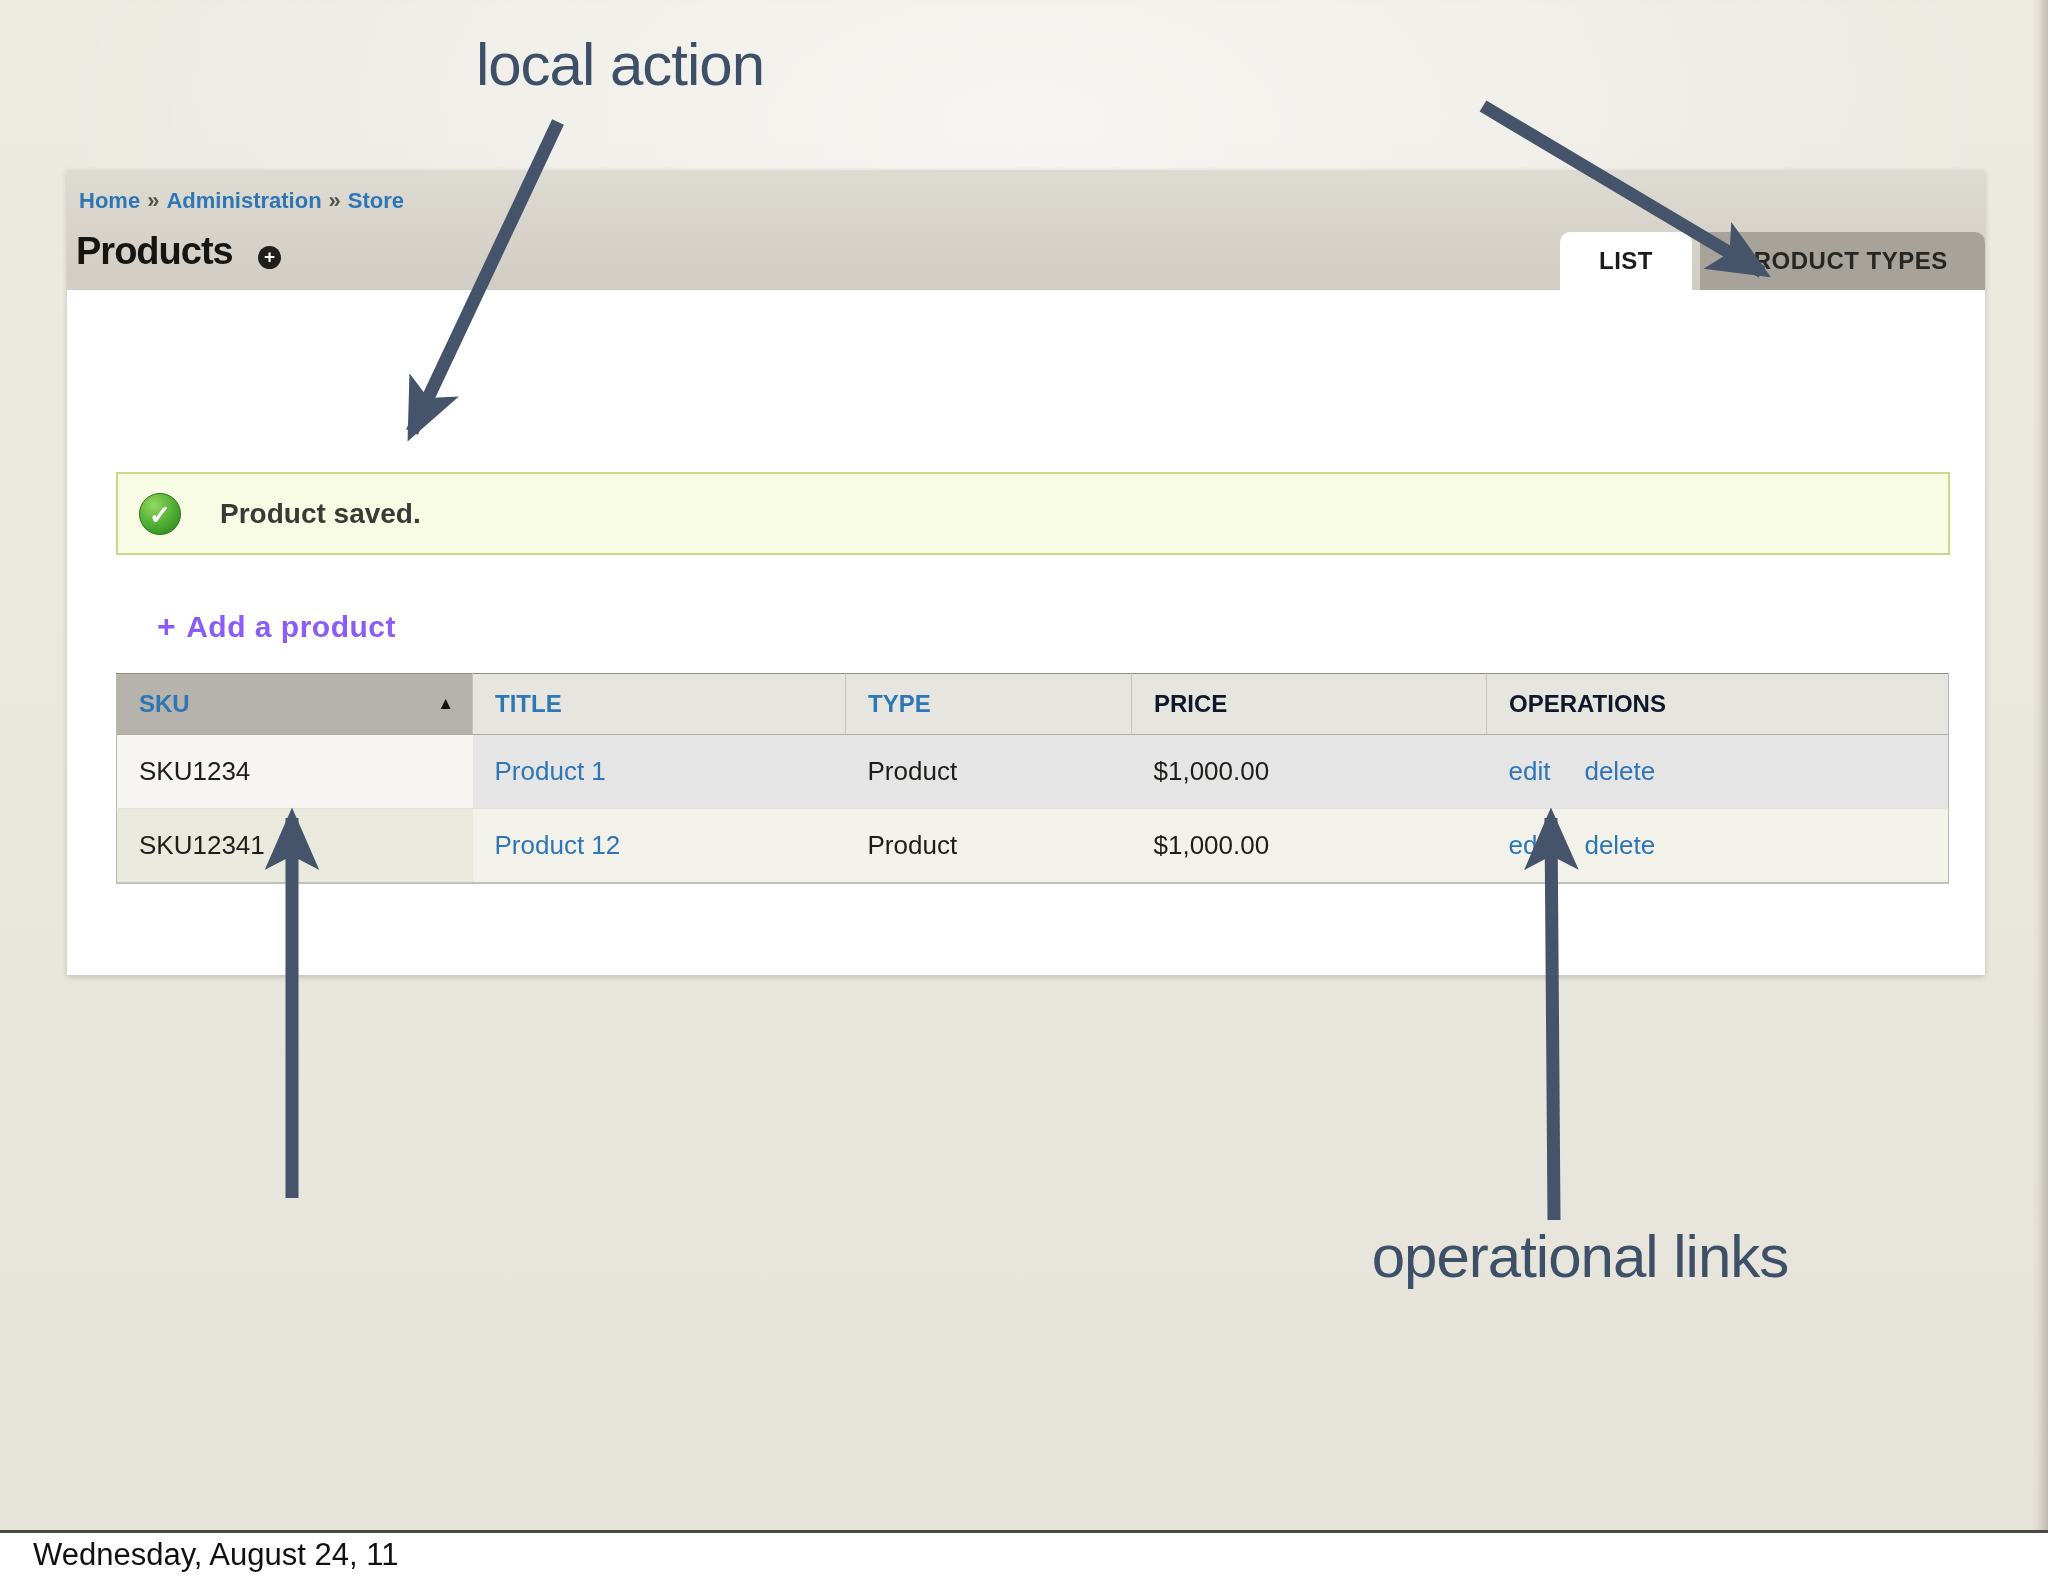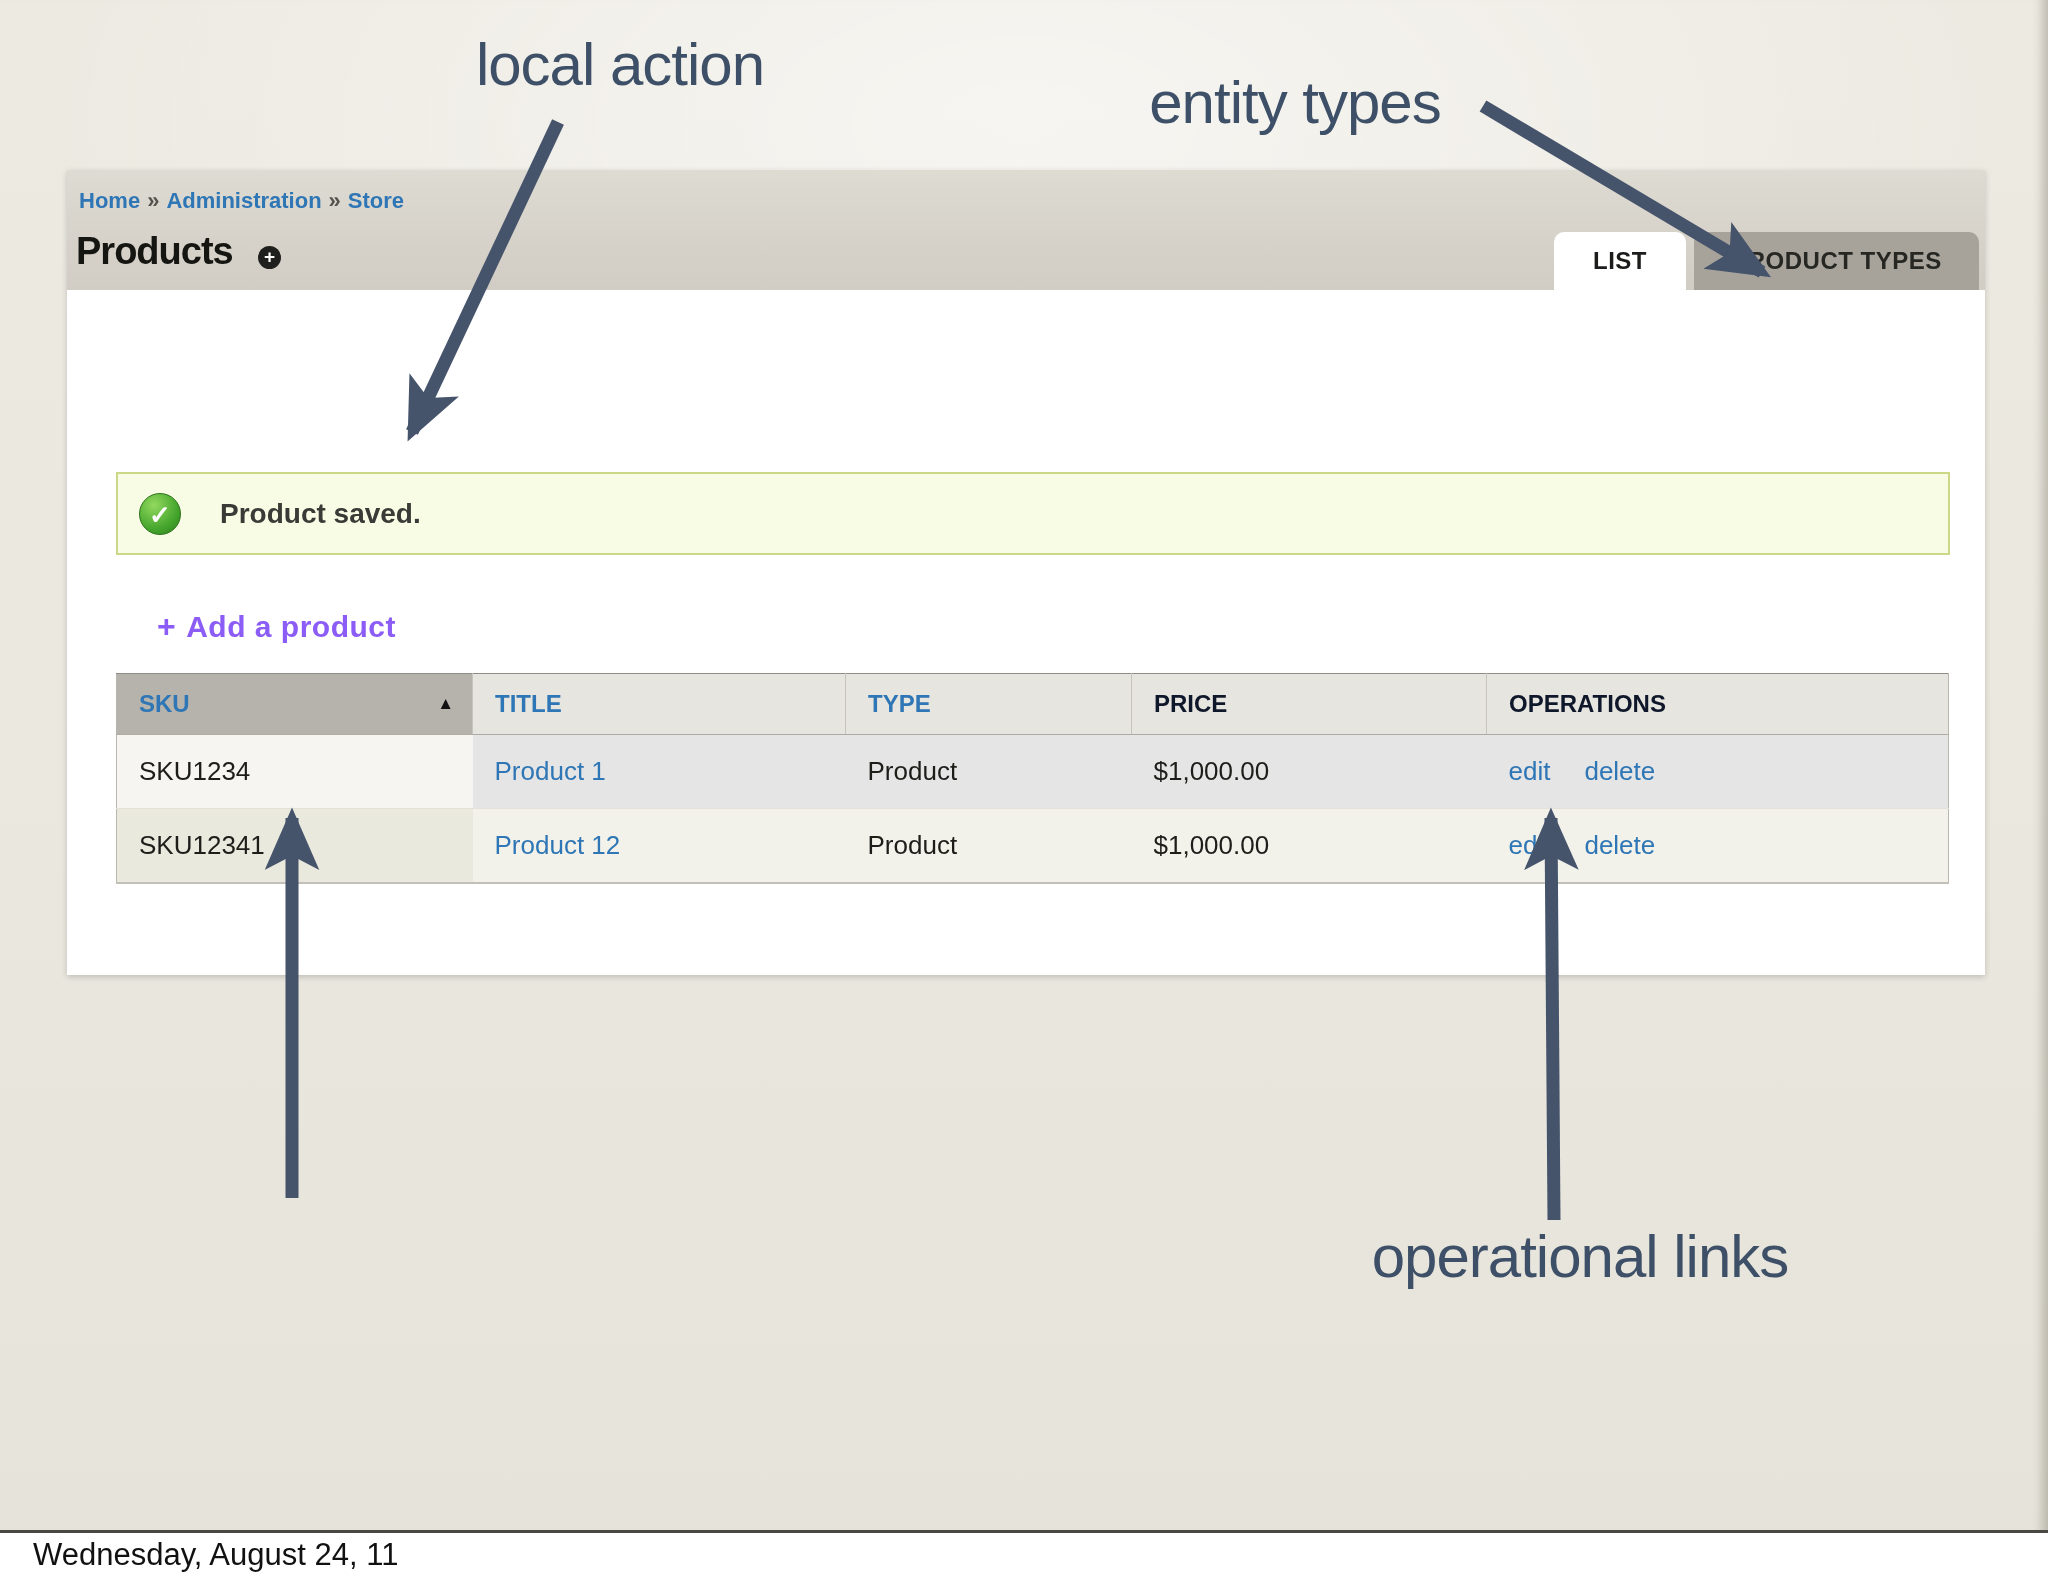--- a/index.html
+++ b/index.html
@@ -44,21 +44,21 @@
   .crumb-sep { color:#55534e; padding:0 7px; }
   .page-title {
     position:absolute; left:9px; top:60px; font-size:38px; font-weight:600;
     letter-spacing:-1px; color:#151512;
   }
   .title-badge {
     position:absolute; left:191px; top:76px; width:23px; height:23px;
     background:#1f1f1e; border-radius:50%; color:#fff; font-size:19px; font-weight:bold;
     text-align:center; line-height:22px; cursor:pointer;
   }
-  .tabs { position:absolute; right:6px; bottom:0; display:flex; gap:8px; align-items:flex-end; }
+  .tabs { position:absolute; right:0; bottom:0; display:flex; gap:8px; align-items:flex-end; }
   .tab {
     height:58px; display:flex; align-items:center; justify-content:center;
     border-radius:10px 10px 0 0; font-size:24px; font-weight:bold;
     letter-spacing:.5px; cursor:pointer; box-sizing:border-box;
   }
   .tab.active { width:132px; background:#ffffff; color:#1c1c1a; }
   .tab.inactive { width:285px; background:#a7a39b; color:#262622; }
 
   .panel-content { position:absolute; left:0; top:120px; right:0; bottom:0; background:#fff; }
 
@@ -174,21 +174,20 @@
             <td class="op-links">
               <a>edit</a><a>delete</a>
             </td>
           </tr>
         </tbody>
           </table>
       </div>
     </div>
 
     <div class="annotation ann-local">local action</div>
-    <div class="annotation ann-entitytypes">entity types</div>
     <div class="annotation ann-oplinks">operational links</div>
 
     <svg class="arrow-layer" viewBox="0 0 2048 1530" xmlns="http://www.w3.org/2000/svg">
       <defs>
         <marker id="ah" markerUnits="strokeWidth" markerWidth="6" markerHeight="5" refX="4.0" refY="2.1" orient="auto">
           <path d="M0,0 L4.8,2.1 L0,4.2 L1.1,2.1 Z" fill="#45536b"></path>
         </marker>
       </defs>
       <line x1="558" y1="122" x2="412" y2="432" stroke="#45536b" stroke-width="13" marker-end="url(#ah)"></line>
       <line x1="1483" y1="106" x2="1762" y2="272" stroke="#45536b" stroke-width="13" marker-end="url(#ah)"></line>

